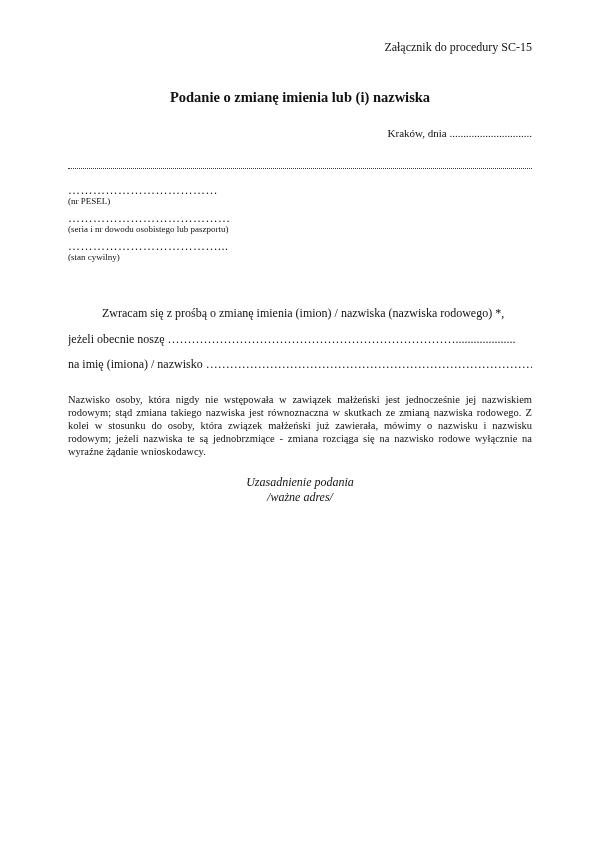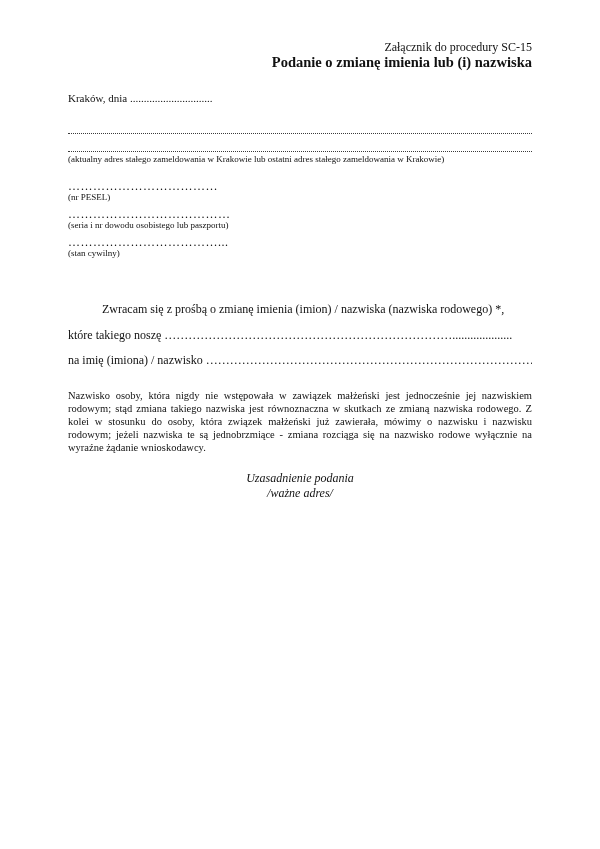--- a/index.html
+++ b/index.html
@@ -18,30 +18,32 @@
     font-family: "Liberation Serif", "DejaVu Serif", serif;
     overflow: hidden;
   }
   .attachment-ref {
     font-size: 12px;
     line-height: 14px;
     text-align: right;
     white-space: nowrap;
   }
   .doc-title {
+    margin-top: 35px;
     font-size: 14.5px;
     line-height: 17px;
     font-weight: bold;
-    text-align: right;
+    text-align: center;
     white-space: nowrap;
   }
   .date-line {
     margin-top: 21px;
     font-size: 11px;
     line-height: 13px;
+    text-align: right;
     white-space: nowrap;
   }
   .fields {
     margin-top: 26px;
   }
   .field-full {
     margin-bottom: 15px;
   }
   .fill-line {
     height: 2px;
@@ -115,24 +117,20 @@
   <div class="doc-title">Podanie o zmianę imienia lub (i) nazwiska</div>
 
   <div class="date-line">Kraków, dnia ..............................</div>
 
   <div class="fields">
 
     <div class="field-full">
       <div class="fill-line"></div>
     </div>
 
-    <div class="field-full">
-      <div class="fill-line"></div>
-      <div class="field-label">(aktualny adres stałego zameldowania w Krakowie lub ostatni adres stałego zameldowania w Krakowie)</div>
-    </div>
 
 
     <div class="field-short">
       <div class="field-dots">………………………………</div>
       <div class="field-label">(nr PESEL)</div>
     </div>
 
     <div class="field-short">
       <div class="field-dots">…………………………………</div>
       <div class="field-label">(seria i nr dowodu osobistego lub paszportu)</div>
@@ -141,21 +139,21 @@
     <div class="field-short">
       <div class="field-dots">………………………………...</div>
       <div class="field-label">(stan cywilny)</div>
     </div>
 
   </div>
 
 
   <div class="request">
     <div class="request-line indent">Zwracam się z prośbą o zmianę imienia (imion) / nazwiska (nazwiska rodowego) *,</div>
-    <div class="request-line">które takiego noszę ………………………………………………………………....................</div>
+    <div class="request-line">jeżeli obecnie noszę ………………………………………………………………....................</div>
     <div class="request-line">na imię (imiona) / nazwisko …………………………………………………………………………</div>
   </div>
 
   <div class="note">
     <div class="note-body">Nazwisko osoby, która nigdy nie wstępowała w zawiązek małżeński jest jednocześnie jej nazwiskiem rodowym; stąd zmiana takiego nazwiska jest równoznaczna w skutkach ze zmianą nazwiska rodowego. Z kolei w stosunku do osoby, która związek małżeński już zawierała, mówimy o nazwisku i nazwisku rodowym; jeżeli nazwiska te są jednobrzmiące - zmiana rozciąga się na nazwisko rodowe wyłącznie na wyraźne żądanie wnioskodawcy.</div>
   </div>
 
   <div class="justification">
     <div>Uzasadnienie podania</div>
     <div>/ważne adres/</div>

